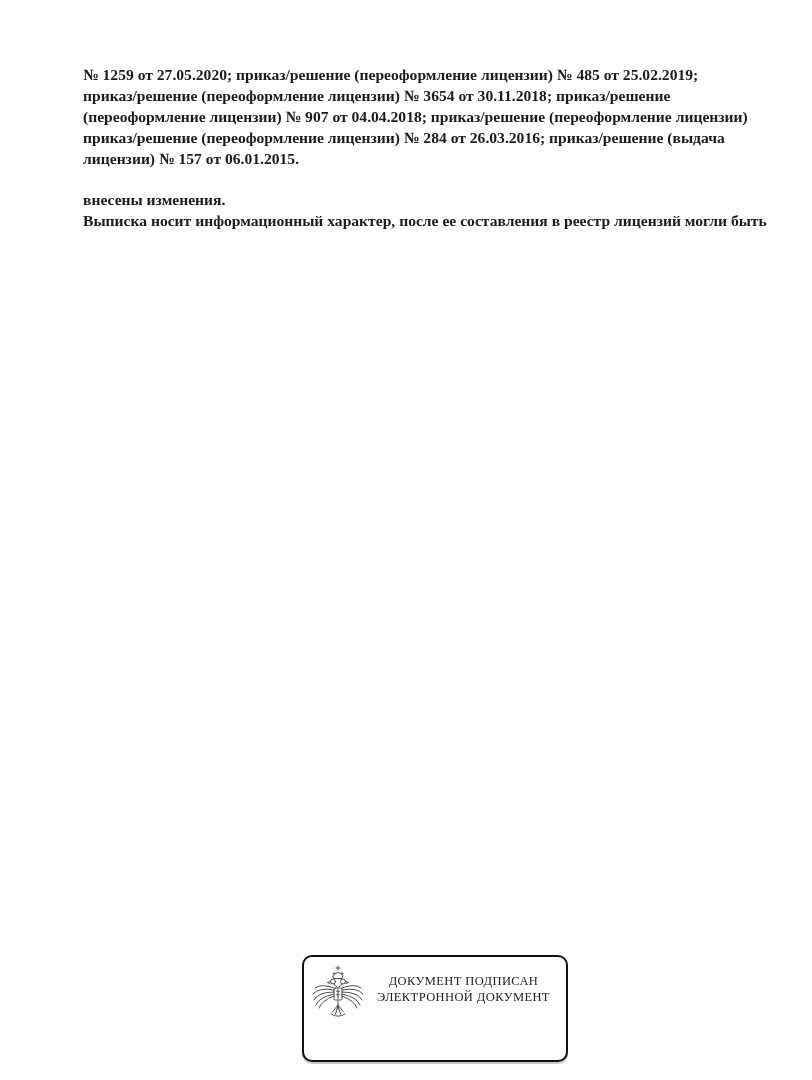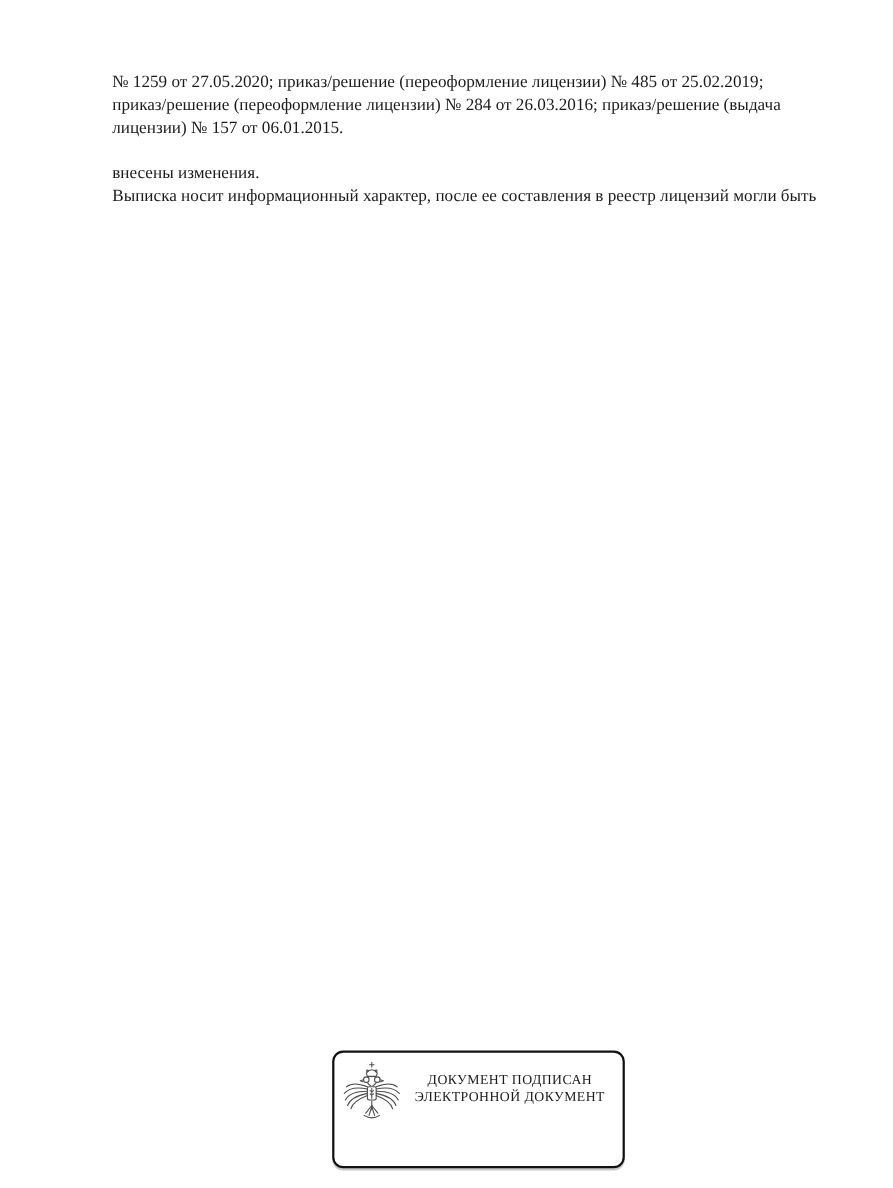--- a/index.html
+++ b/index.html
@@ -11,25 +11,26 @@
     position: relative;
     width: 812px;
     height: 1080px;
     background: #ffffff;
     overflow: hidden;
     font-family: "Liberation Serif", "DejaVu Serif", serif;
     color: #1b1b1b;
   }
   .doc-text {
     position: absolute;
-    left: 102px;
+    left: 83px;
     top: 64px;
     width: 672px;
     font-size: 15.6px;
     line-height: 21px;
+    font-weight: bold;
   }
   .doc-text .line {
     white-space: nowrap;
   }
   .para-note {
     margin-top: 20px;
   }
   .stamp {
     position: absolute;
     left: 302px;
@@ -62,20 +63,22 @@
   }
 </style>
 </head>
 <body>
 
 <div class="page">
 
   <div class="doc-text">
     <div>
       <div class="line">№ 1259 от 27.05.2020; приказ/решение (переоформление лицензии) № 485 от 25.02.2019;</div>
+      <div class="line">приказ/решение (переоформление лицензии) № 3654 от 30.11.2018; приказ/решение</div>
+      <div class="line">(переоформление лицензии) № 907 от 04.04.2018; приказ/решение (переоформление лицензии)</div>
       <div class="line">приказ/решение (переоформление лицензии) № 284 от 26.03.2016; приказ/решение (выдача</div>
       <div class="line">лицензии) № 157 от 06.01.2015.</div>
     </div>
     <div class="para-note">
       <div class="line">внесены изменения.</div>
       <div class="line">Выписка носит информационный характер, после ее составления в реестр лицензий могли быть</div>
     </div>
   </div>
 
   <div class="stamp">

